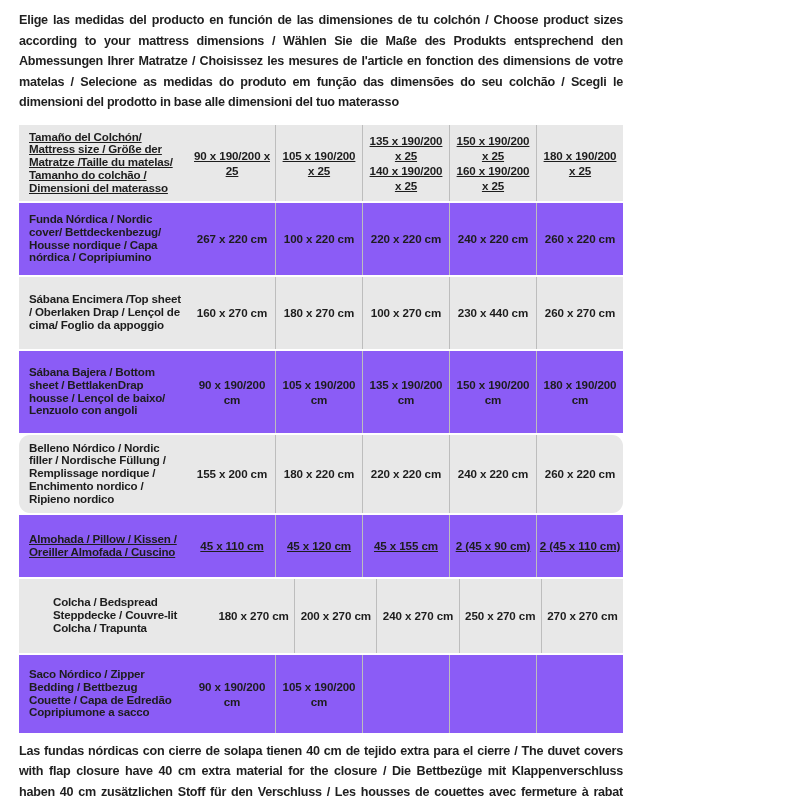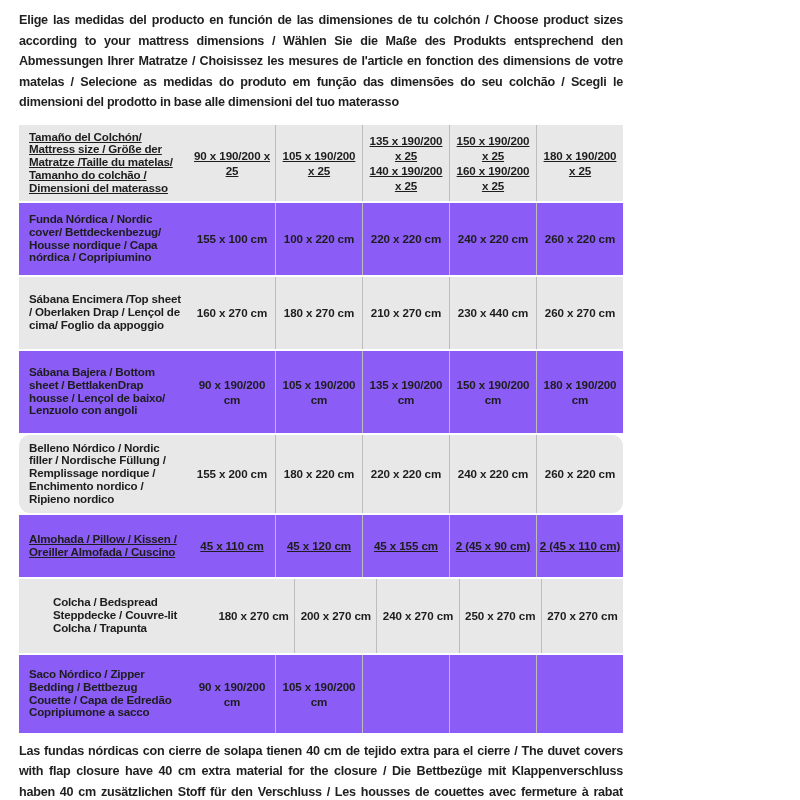--- a/index.html
+++ b/index.html
@@ -86,32 +86,32 @@
       <div class="cell val">105 x 190/200 x 25</div>
       <div class="cell val">135 x 190/200 x 25
 140 x 190/200 x 25</div>
       <div class="cell val">150 x 190/200 x 25
 160 x 190/200 x 25</div>
       <div class="cell val">180 x 190/200 x 25</div>
     </div>
 
     <div class="row plain r1">
       <div class="cell label">Funda Nórdica /  Nordic cover/ Bettdeckenbezug/ Housse nordique  / Capa nórdica / Copripiumino</div>
-      <div class="cell val c1">155 x 100 cm</div>
+      <div class="cell val c1">267 x 220 cm</div>
       <div class="cell val">100 x 220 cm</div>
       <div class="cell val">220 x 220 cm</div>
       <div class="cell val">240 x 220 cm</div>
       <div class="cell val">260 x 220 cm</div>
     </div>
 
     <div class="row striped r2">
       <div class="cell label">Sábana Encimera /Top sheet / Oberlaken Drap / Lençol de cima/ Foglio da appoggio</div>
       <div class="cell val c1">160 x 270 cm</div>
       <div class="cell val">180 x 270 cm</div>
-      <div class="cell val">210 x 270 cm</div>
+      <div class="cell val">100 x 270 cm</div>
       <div class="cell val">230 x 440 cm</div>
       <div class="cell val">260 x 270 cm</div>
     </div>
 
     <div class="row plain r3">
       <div class="cell label">Sábana Bajera / Bottom sheet / BettlakenDrap housse / Lençol de baixo/ Lenzuolo con angoli</div>
       <div class="cell val c1">90 x 190/200 cm</div>
       <div class="cell val">105 x 190/200 cm</div>
       <div class="cell val">135 x 190/200 cm</div>
       <div class="cell val">150 x 190/200 cm</div>

